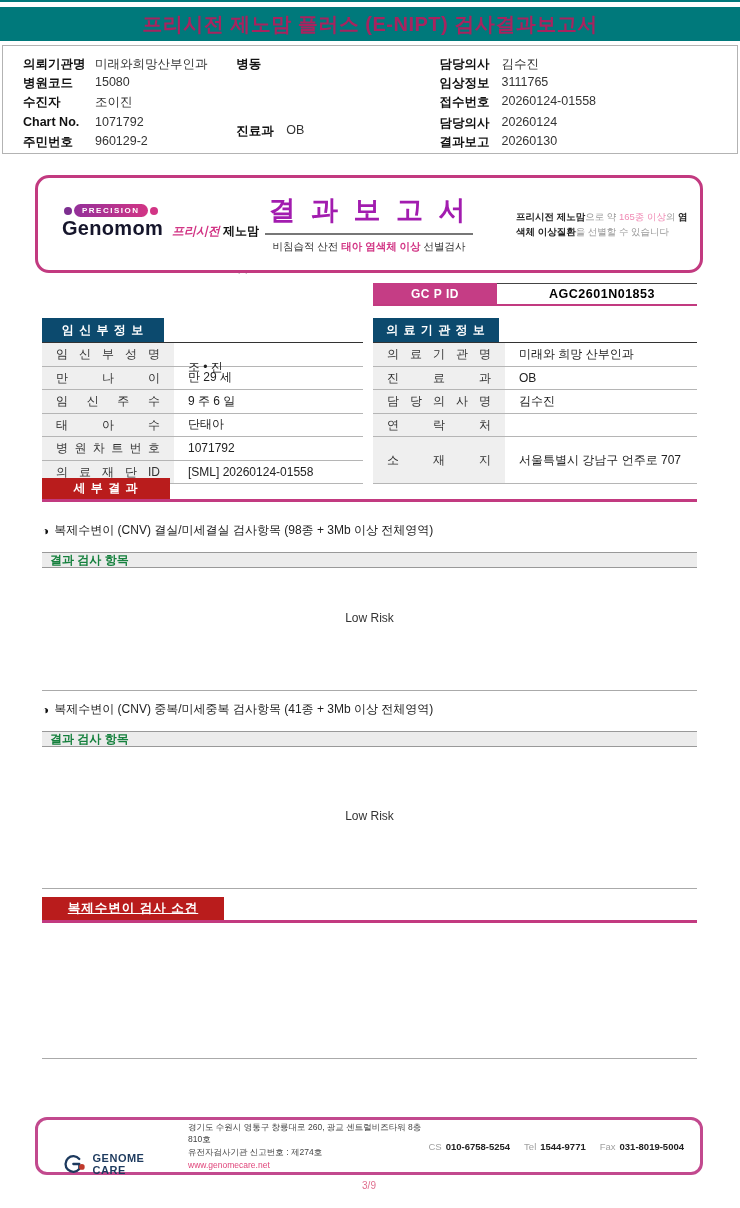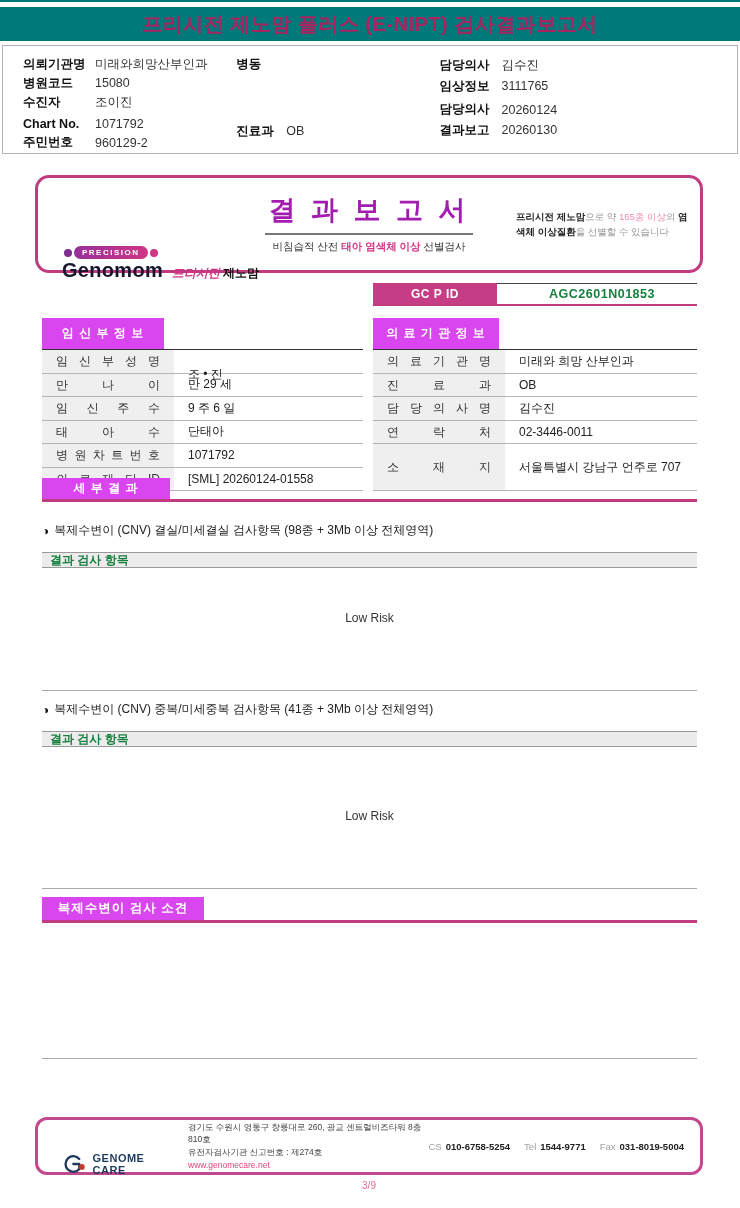--- a/index.html
+++ b/index.html
@@ -19,39 +19,39 @@
   .title-bar .ttl { font-size:20px; font-weight:bold; color:#a8235f; letter-spacing:0.5px; }
   .patient-box {
     left:2px; top:45px; width:736px; height:109px;
     background:#fff; border:1px solid #b3b3b3;
     display:flex; padding:10px 0 0 20px;
   }
   .pcol { display:flex; flex-direction:column; }
   .pcol1 { width:215px; }
   .pcol2 { width:205px;gap:48px; }
   .pcol3 { width:300px; }
-  .prow { display:flex; height:19px; align-items:center; font-size:12.5px; margin-bottom:1.5px; }
+  .prow { display:flex; height:19px; font-size:12.5px; margin-bottom:1.5px; }
   .prow.gap { margin-top:3px; }
   .plbl { font-weight:bold; color:#111; }
   .pcol1 .plbl { width:72px; }
   .pcol2 .plbl { width:50px; }
   .pcol3 .plbl { width:62px; }
   .pval { color:#333; }
   .plbl2 { font-weight:normal; color:#111; margin-left:42px; margin-right:10px; }
 
   
   .content { left:35px; top:0; width:670px; height:1208px; }
 
   
   .report-head {
     left:0; top:175px; width:668px; height:98px;
     border:3px solid #c23a80; border-radius:14px; background:#fff;
   }
   .rh-left { position:absolute; left:24px; top:26px; width:210px; }
-  .badge-row { display:flex; align-items:center; margin-left:2px;margin-top:42px; }
+  .badge-row { display:flex; align-items:center; margin-left:2px; }
   .badge-dot { width:8px; height:8px; border-radius:50%; }
   .dot-purple { background:#7d2f90; margin-right:2px; }
   .dot-pink { background:#d23585; margin-left:2px; }
   .badge-pill {
     background:linear-gradient(90deg,#94309a,#d23585); color:#fff;
     font-size:8px; font-weight:bold; letter-spacing:1.5px;
     padding:2px 8px; border-radius:8px;
   }
   .brand-row { display:flex; align-items:baseline; }
   .brand { font-size:20px; font-weight:bold; color:#15152b; letter-spacing:0.3px; }
@@ -64,50 +64,50 @@
   .rh-sub .accent { color:#d23585; font-weight:bold; }
   .rh-right { position:absolute; right:12px; top:32px; width:172px; font-size:9.5px; color:#999; line-height:1.55; }
   .rh-right b { color:#222; }
   .rh-right .accent { color:#f08ab4; }
 
   
   .gcpid { left:338px; top:283px; width:324px; height:23px; display:flex; border-bottom:2.5px solid #c23a80; }
   .gcpid-label { width:124px; background:#c53d85; color:#fff; font-size:12px; font-weight:bold;
     display:flex; align-items:center; justify-content:center; letter-spacing:0.5px; }
   .gcpid-value { flex:1; border-top:1.5px solid #444; display:flex; align-items:center; justify-content:center;
-    font-size:12.5px; font-weight:bold; color:#15803d; letter-spacing:0.5px;padding-left:10px; }
+    font-size:12.5px; font-weight:bold; color:#000000; letter-spacing:0.5px;padding-left:10px; }
 
   
   .itable { top:318px; }
   .itable.lft { left:7px; width:321px; }
   .itable.rgt { left:338px; width:324px; }
   .itab {
-    height:31px; background:#d946ef; color:#fff; font-size:12px; font-weight:bold;
+    height:24px; background:#0c4a6e; color:#fff; font-size:12px; font-weight:bold;
     display:flex; align-items:center; justify-content:center; letter-spacing:1px;
   }
   .itab.w1 { width:122px; } .itab.w2 { width:126px; }
   .itbody { border-top:1.5px solid #333; }
   .irow { display:flex; height:23.5px; border-bottom:1px solid #b5b5b5; align-items:stretch; }
   .irow.tall { height:47px; }
   .ilbl {
     width:132px; background:#efefef; font-size:12px; color:#333;
     padding:0 14px; display:block; line-height:23.5px;
     text-align:justify; text-align-last:justify; white-space:nowrap; overflow:hidden;
   }
   .irow.tall .ilbl { line-height:47px; }
   .ival { flex:1; padding-left:14px; font-size:12px; color:#222; display:flex; align-items:center; }
   .ival.bold { font-weight:normal;margin-top:24px; }
 
   
   .sec-tab {
-    background:#d946ef; color:#fff; font-weight:bold; font-size:12px;
+    background:#b91c1c; color:#fff; font-weight:bold; font-size:12px;
     display:flex; align-items:center; justify-content:center; letter-spacing:1px;
   }
   .tab-detail { left:7px; top:478px; width:128px; height:21px; }
-  .tab-opinion { left:7px; top:897px; width:162px; height:23px; font-size:12.5px; }
+  .tab-opinion { left:7px; top:897px; width:182px; height:23px; font-size:12.5px;text-decoration:underline; }
   .sec-underline { left:7px; height:2.5px; background:#c23a80; width:655px; }
   .ul-detail { top:499px; }
   .ul-opinion { top:920px; }
 
   .bullet-line { left:7px; width:655px; font-size:12px; color:#222; display:flex; align-items:center; }
   .bl1 { top:522px; } .bl2 { top:701px; }
   .half-icon { font-size:12px; margin-right:5px; color:#111; }
   .gray-bar {
     left:7px; width:655px; height:16px; background:#ececec;
     border-top:1px solid #999; border-bottom:1px solid #999;
@@ -190,20 +190,24 @@
   </div>
   <div class="pcol pcol3">
     <div class="prow">
       <span class="plbl">담당의사</span>
       <span class="pval">김수진</span>
     </div>
     <div class="prow">
       <span class="plbl">임상정보</span>
       <span class="pval">3111765</span>
     </div>
+    <div class="prow">
+      <span class="plbl">접수번호</span>
+      <span class="pval">20260124-01558</span>
+    </div>
     <div class="prow gap">
       <span class="plbl">담당의사</span>
       <span class="pval">20260124</span>
     </div>
     <div class="prow">
       <span class="plbl">결과보고</span>
       <span class="pval">20260130</span>
     </div>
   </div>
 </div>
@@ -280,21 +284,20 @@
       <div class="irow">
         <span class="ilbl">진 료 과</span>
         <span class="ival">OB</span>
       </div>
       <div class="irow">
         <span class="ilbl">담 당 의 사 명</span>
         <span class="ival">김수진</span>
       </div>
       <div class="irow">
         <span class="ilbl">연 락 처</span>
-        <span class="ival">02-3446-0011</span>
       </div>
       <div class="irow tall">
         <span class="ilbl">소 재 지</span>
         <span class="ival">서울특별시 강남구 언주로 707</span>
       </div>
     </div>
   </div>
 
   <div class="abs sec-tab tab-detail">세 부 결 과</div>
   <div class="abs sec-underline ul-detail"></div>

